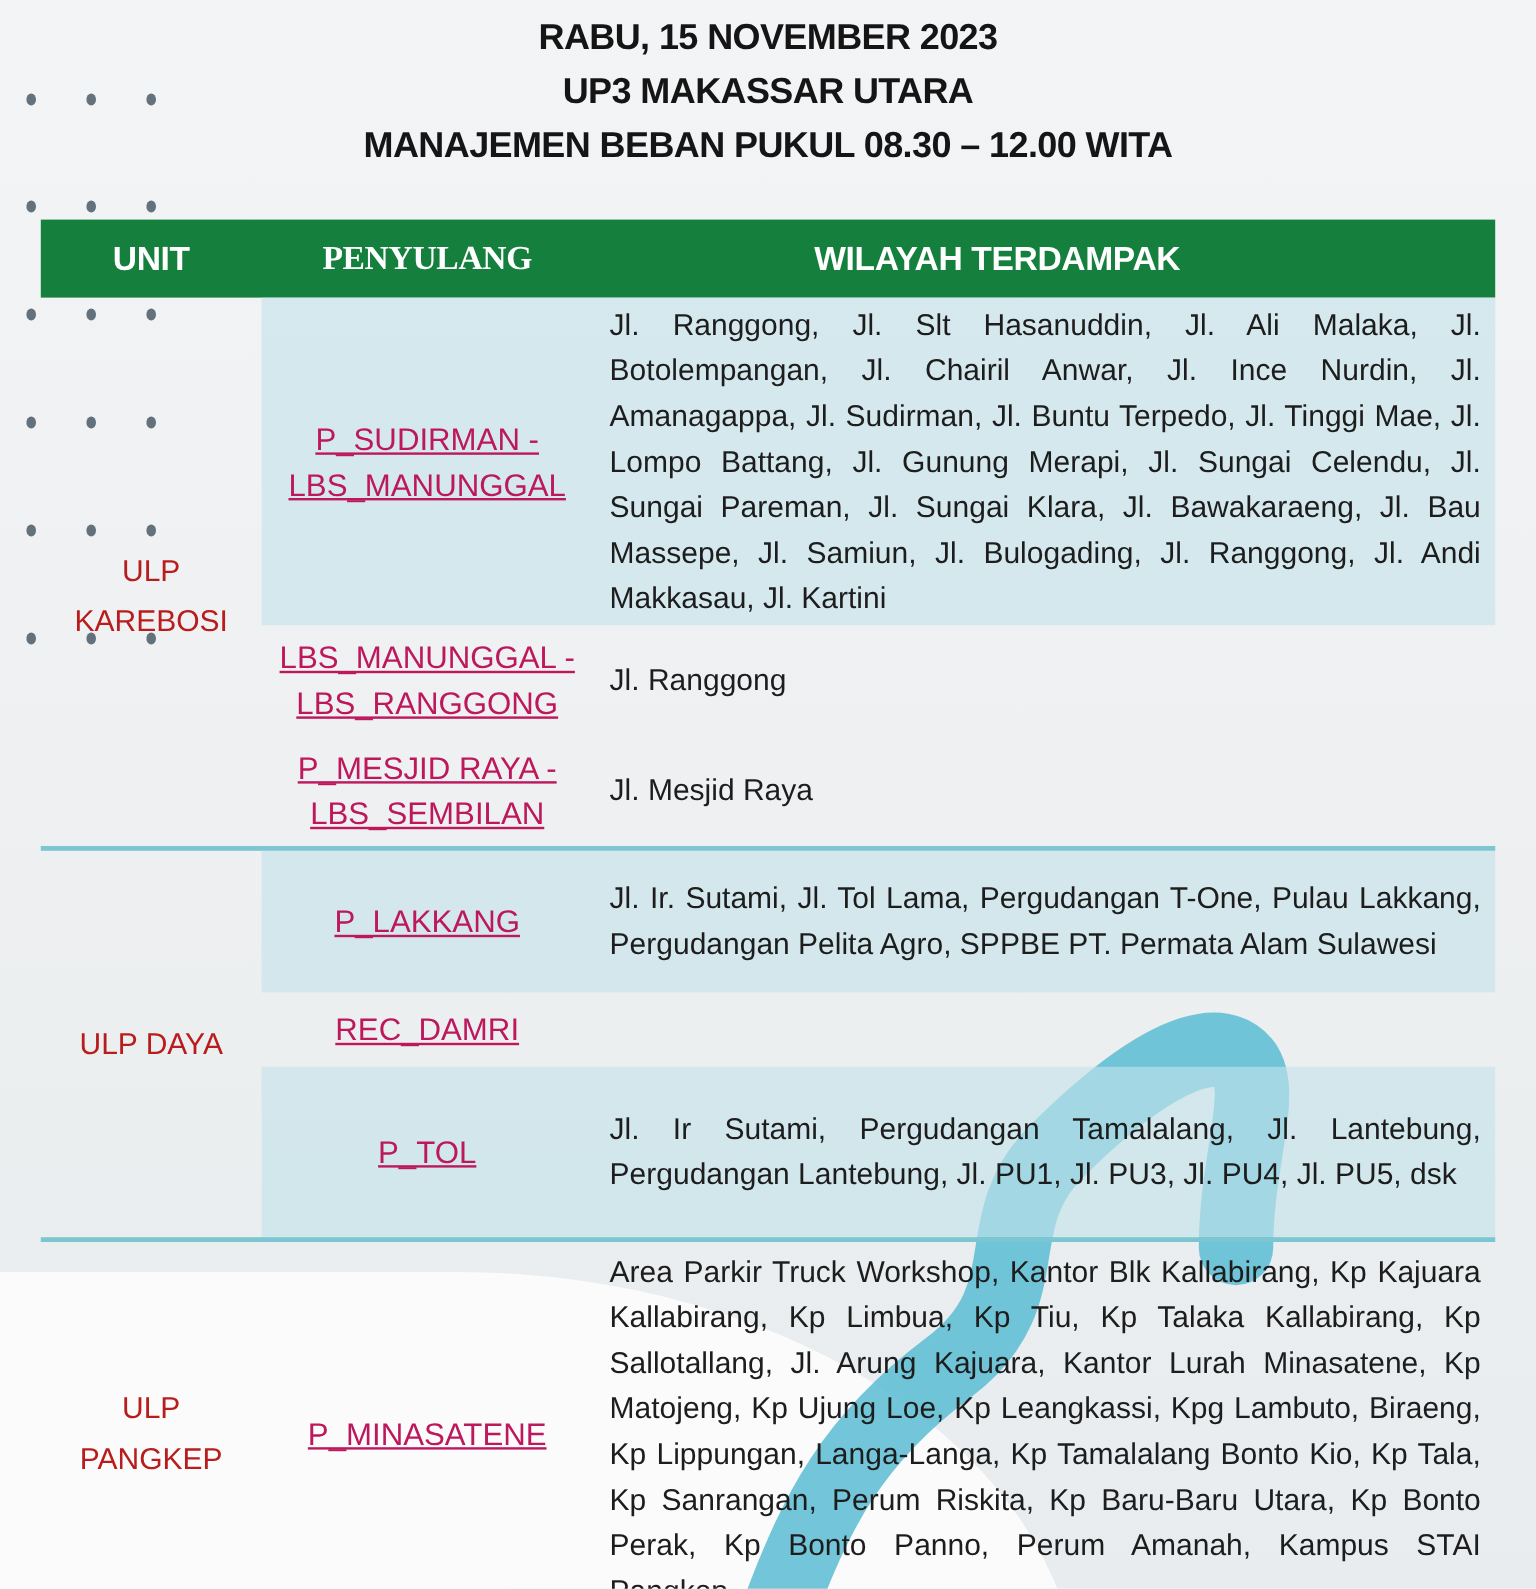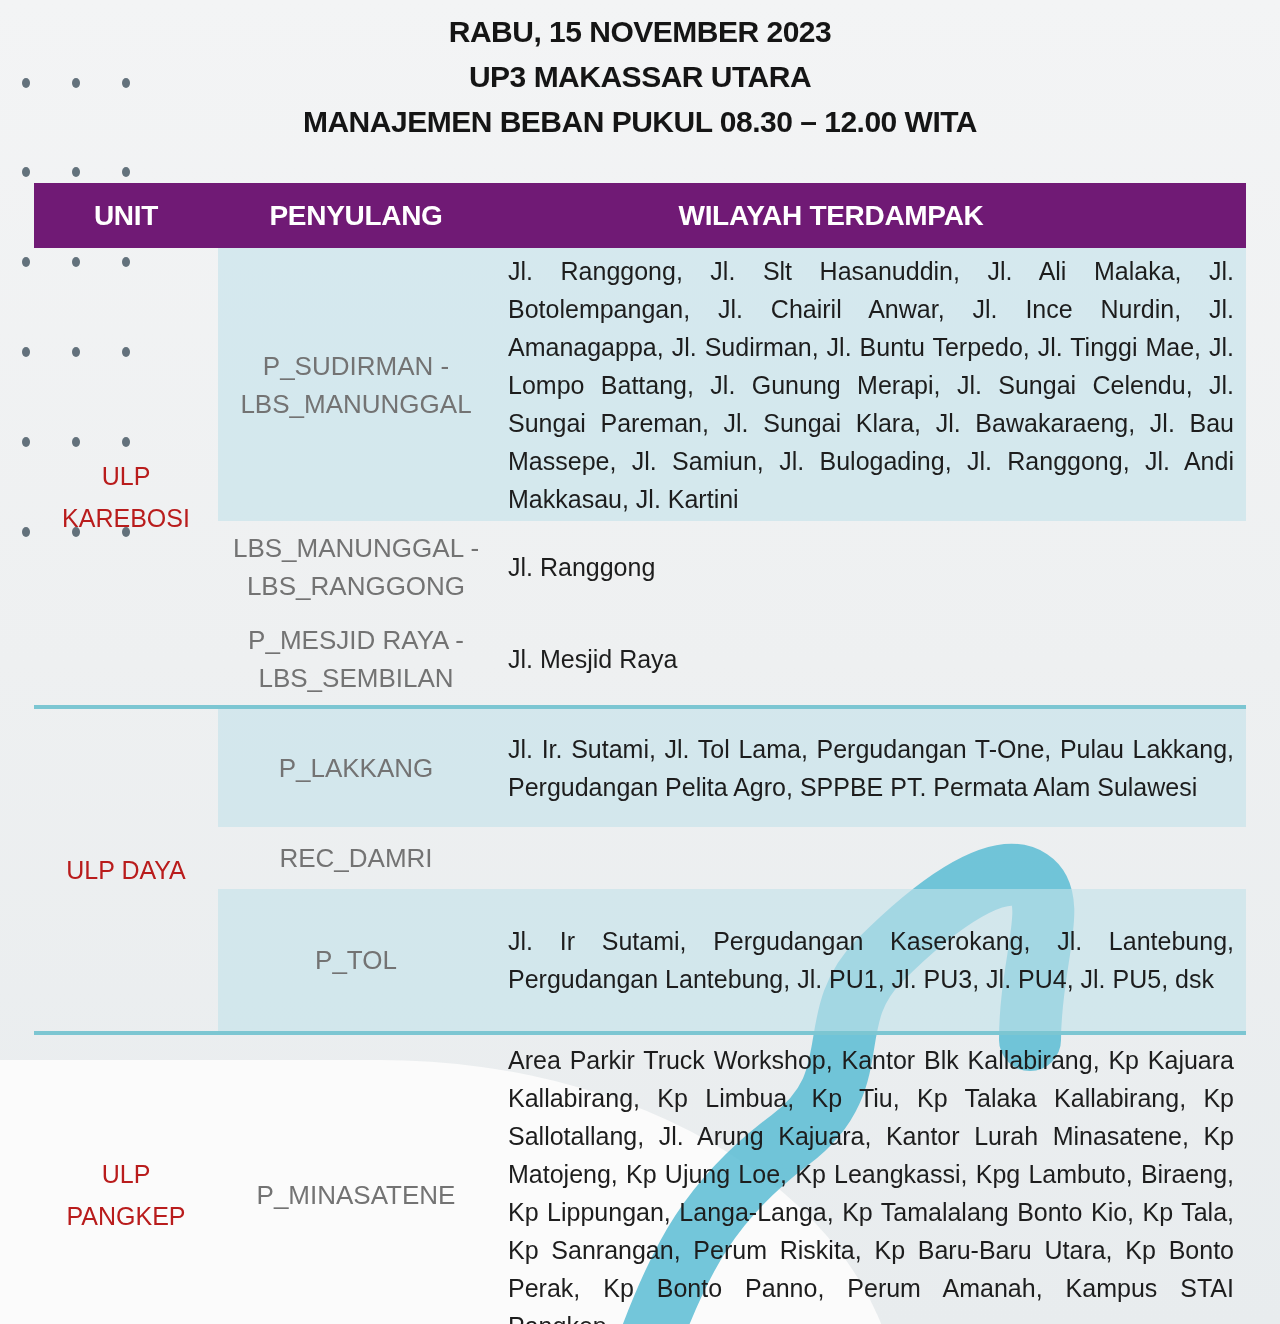--- a/index.html
+++ b/index.html
@@ -26,40 +26,40 @@
   .header {
     position: absolute; top: 9px; left: 0; width: 1280px; text-align: center; z-index: 3;
   }
   .header div {
     font-weight: bold; font-size: 30px; line-height: 45px; letter-spacing: -0.5px; color: #151515;
   }
   .table {
     position: absolute; left: 34px; top: 183px; width: 1212px; z-index: 3;
   }
   .thead {
-    display: flex; height: 65px; background: #701a75; align-items: center;
+    display: flex; height: 65px; background: #15803d; align-items: center;
   }
   .thead div {
     color: #ffffff; font-weight: bold; font-size: 28px; letter-spacing: -0.3px;
   }
   .th-unit { width: 184px; text-align: center; }
-  .th-peny { width: 276px; text-align: center; }
+  .th-peny { width: 276px; text-align: center; font-family: Liberation Serif, serif; }
   .th-wil { flex: 1; text-align: center; padding-right: 78px; }
   .group { display: flex; position: relative; }
   .group + .group { border-top: 4px solid #7cc6d2; }
   .unit-cell {
     width: 184px; display: flex; align-items: center; justify-content: center;
     text-align: center; font-weight: normal; font-size: 25px; line-height: 42px; color: #b91c1c;
   }
   .rows { flex: 1; }
   .row { display: flex; }
   .row.shaded { background: rgba(196, 226, 234, 0.62); }
   .peny-cell {
     width: 276px; display: flex; align-items: center; justify-content: center;
-    text-align: center; font-size: 26px; line-height: 38px; color: #737373; padding: 4px 6px;
+    text-align: center; font-size: 26px; line-height: 38px; color: #be185d; padding: 4px 6px; text-decoration: underline;
   }
   .wil-cell {
     flex: 1; font-size: 25px; line-height: 38px; color: #1d1d1d;
     text-align: justify; padding: 6px 12px 6px 14px; display: flex; align-items: center;
   }
   .wil-cell span { display: block; width: 100%; }
 </style>
 </head>
 <body>
 
@@ -164,21 +164,21 @@
         </div>
         <div class="wil-cell">
           <span></span>
         </div>
       </div>
       <div class="row shaded" style="height:142px">
         <div class="peny-cell">
           <span>P_TOL</span>
         </div>
         <div class="wil-cell">
-          <span>Jl. Ir Sutami, Pergudangan Kaserokang, Jl. Lantebung, Pergudangan Lantebung, Jl. PU1, Jl. PU3, Jl. PU4, Jl. PU5, dsk</span>
+          <span>Jl. Ir Sutami, Pergudangan Tamalalang, Jl. Lantebung, Pergudangan Lantebung, Jl. PU1, Jl. PU3, Jl. PU4, Jl. PU5, dsk</span>
         </div>
       </div>
     </div>
   </div>
 
   <div class="group">
     <div class="unit-cell">
       <span style="width:140px;display:block">ULP PANGKEP</span>
     </div>
     <div class="rows">

